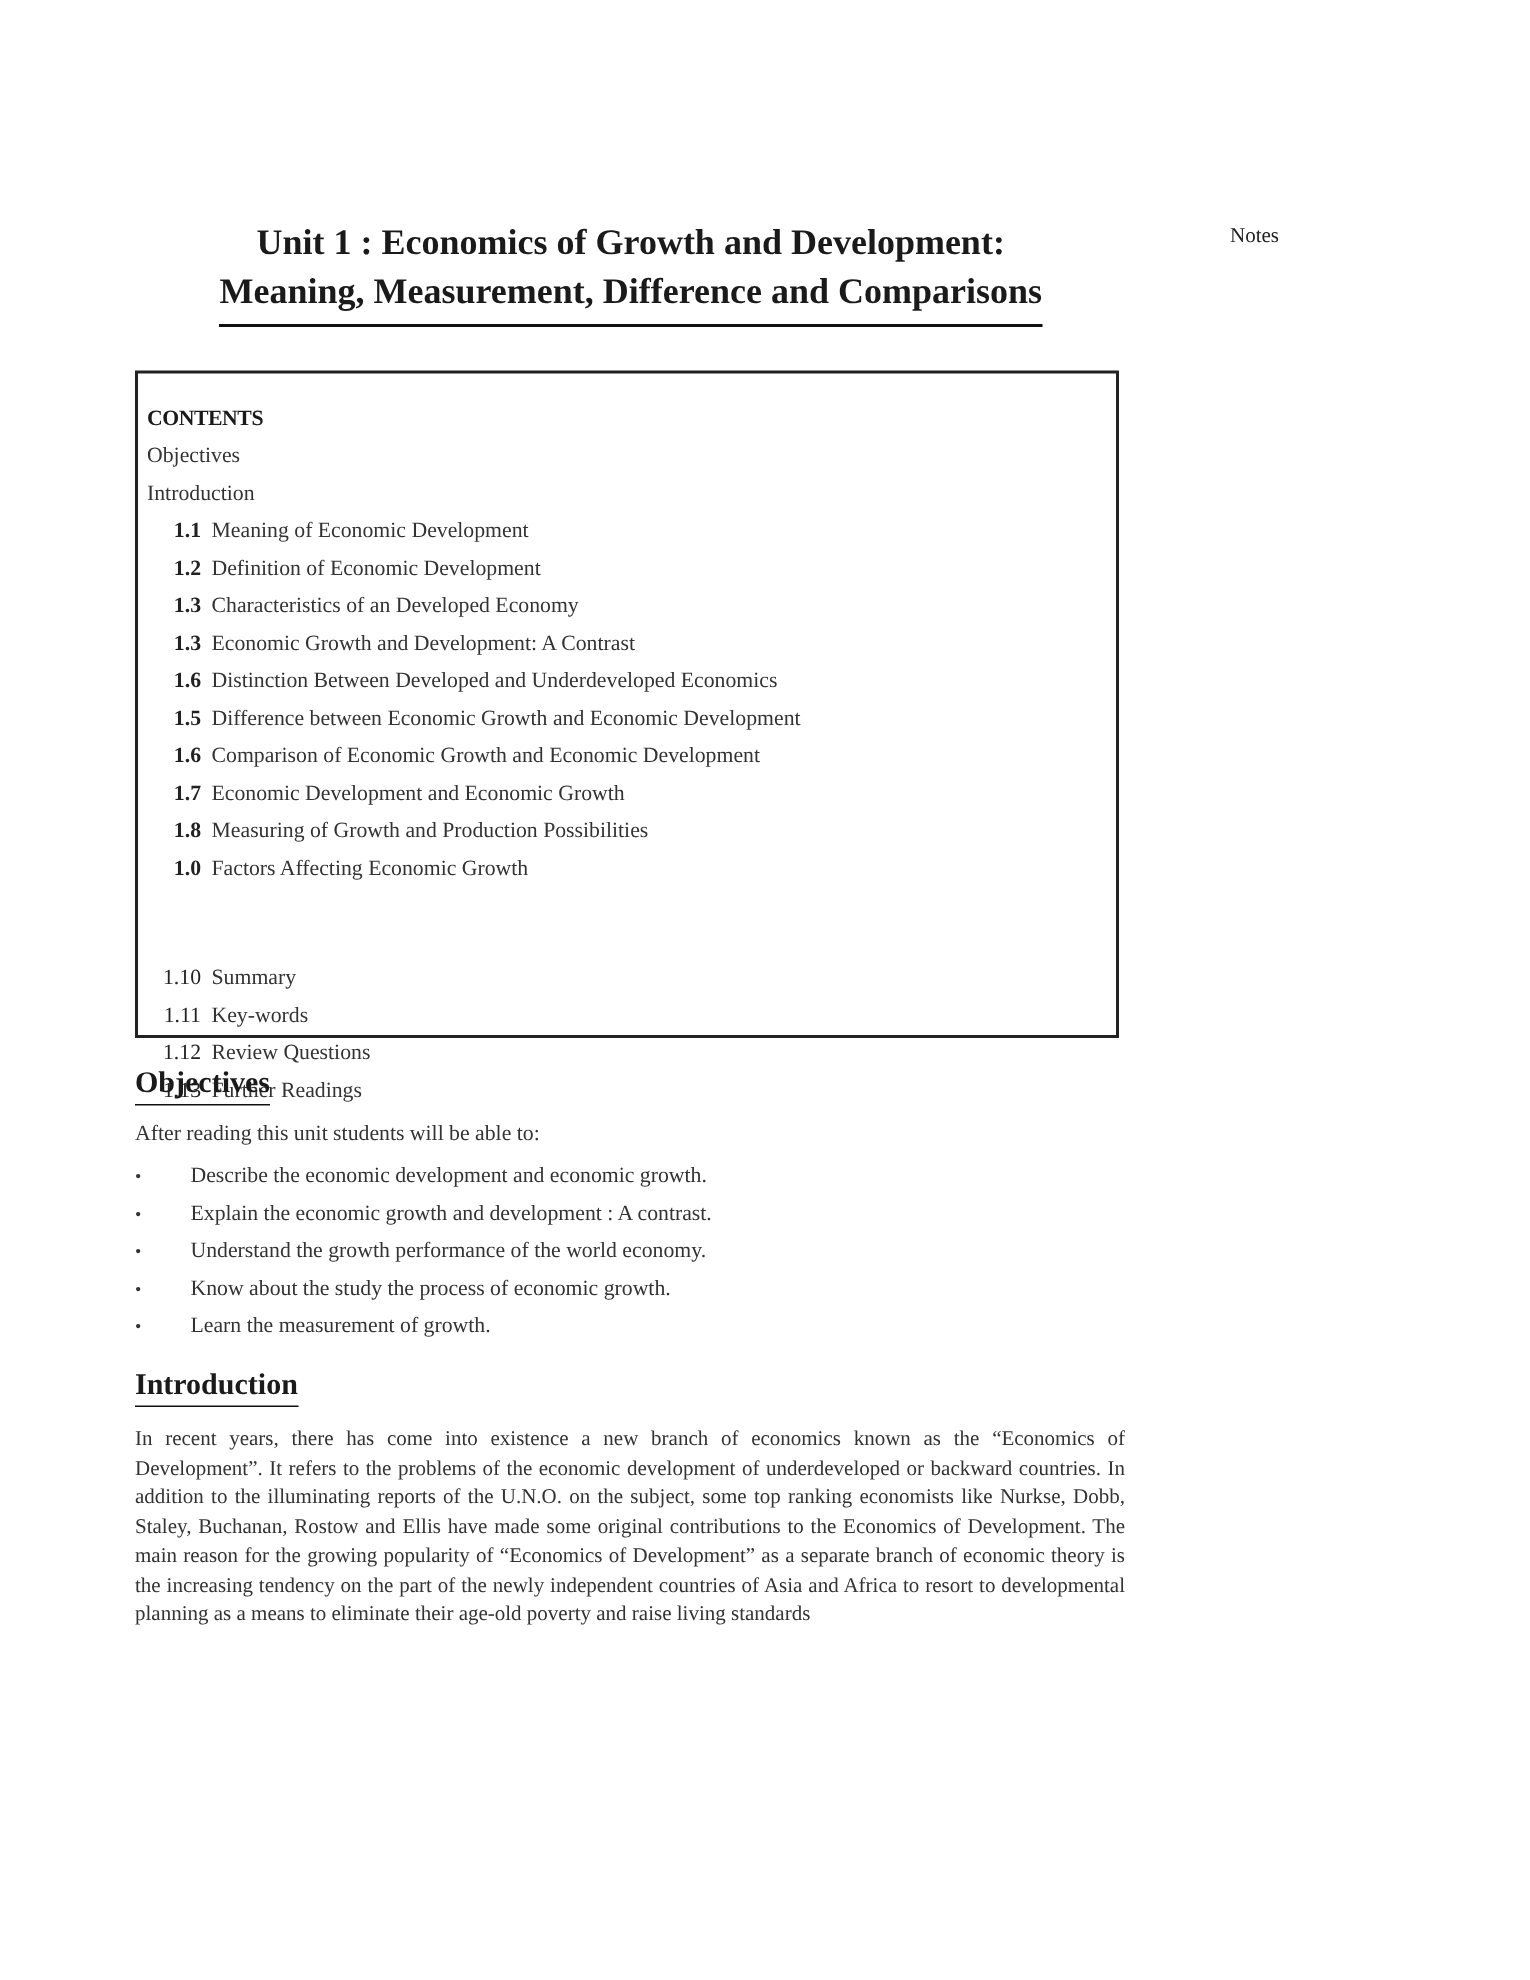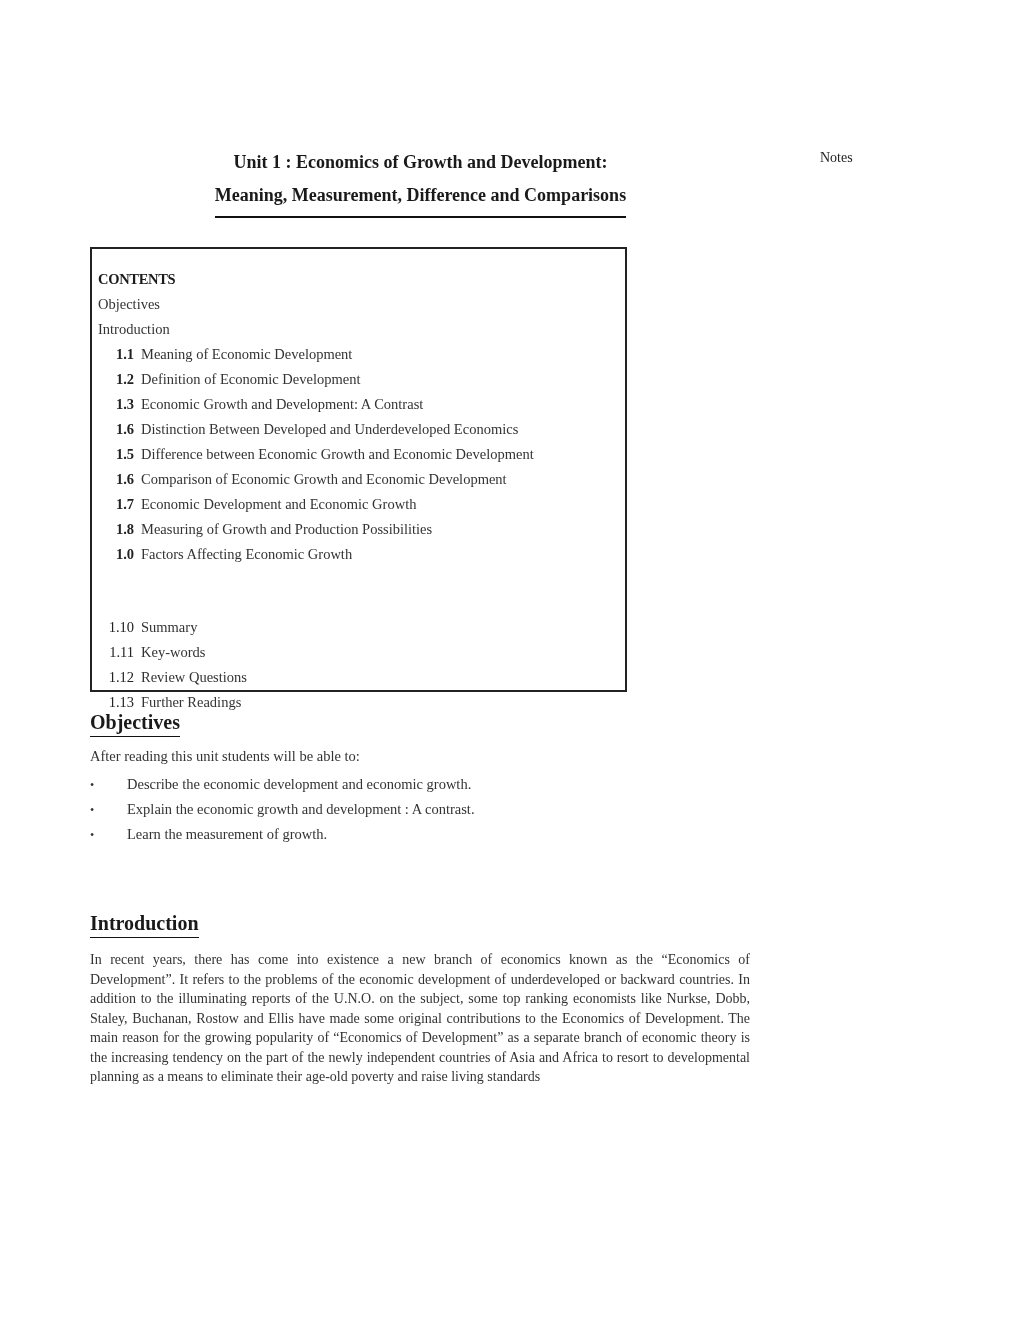--- a/index.html
+++ b/index.html
@@ -1,20 +1,20 @@
 <!DOCTYPE html>
 <html><head>
   <meta charset="utf-8">
   <style>
     html, body { margin: 0; padding: 0; background: #ffffff; }
     body { width: 1020px; height: 1320px; position: relative; overflow: hidden; color: #1a1a1a; font-family: "DejaVu Serif", "Liberation Serif", serif; }
     .notes { position: absolute; left: 820px; top: 150px; font-family: "Liberation Serif", serif; font-size: 14px; font-weight: normal; color: #222; }
     .title-wrap { position: absolute; left: 98px; top: 146px; width: 645px; text-align: center; }
-    .title { font-family: "Liberation Serif", serif; font-weight: bold; font-size: 18px; line-height: 33px; color: #1a1a1a; margin: 0; padding-bottom: 4px; border-bottom: 2px solid #111; display: inline-block; }
-    .contents-box { position: absolute; left: 90px; top: 247px; width: 537px; height: 445px; border: 2px solid #222; box-sizing: border-box; }
+    .title { font-family: "Liberation Serif", serif; font-weight: bold; font-size: 24px; line-height: 33px; color: #1a1a1a; margin: 0; padding-bottom: 4px; border-bottom: 2px solid #111; display: inline-block; }
+    .contents-box { position: absolute; left: 90px; top: 247px; width: 656px; height: 445px; border: 2px solid #222; box-sizing: border-box; }
     .contents-inner { padding: 18px 0 0 6px; font-family: "Liberation Serif", serif; font-size: 14.5px; color: #333; }
     .c-line { height: 25px; line-height: 25px; white-space: nowrap; }
     .c-head { font-weight: bold; color: #1a1a1a; letter-spacing: -0.3px; }
     .c-num { display: inline-block; width: 36px; text-align: right; margin-right: 7px; font-weight: bold; color: #222; }
     .c-num.light { font-weight: normal; margin-top: 48px; }
     .section-h { position: absolute; left: 90px; font-family: "Liberation Serif", serif; font-weight: bold; font-size: 20px; color: #1a1a1a; border-bottom: 1.5px solid #111; padding-bottom: 2px; line-height: 24px; }
     .obj-intro { position: absolute; left: 90px; top: 748px; font-family: "Liberation Serif", serif; font-size: 14.5px; color: #333; }
     .bullets { position: absolute; left: 90px; top: 772px; margin: 0; padding: 0; list-style: none; font-family: "Liberation Serif", serif; font-size: 14.5px; color: #333; }
     .bullets li { height: 25px; line-height: 25px; white-space: nowrap; }
     .bullet-dot { display: inline-block; width: 37px; font-size: 12px; }
@@ -33,36 +33,39 @@
 </div>
 
 <div class="contents-box">
   <div class="contents-inner">
     <div class="c-line c-head">CONTENTS</div>
     <div class="c-line">Objectives</div>
     <div class="c-line">Introduction</div>
 
     <div class="c-line"><span class="c-num">1.1</span><span>Meaning of Economic Development</span></div>
     <div class="c-line"><span class="c-num">1.2</span><span>Definition of Economic Development</span></div>
+    <div class="c-line"><span class="c-num">1.3</span><span>Characteristics of an Developed Economy</span></div>
     <div class="c-line"><span class="c-num">1.3</span><span>Economic Growth and Development: A Contrast</span></div>
     <div class="c-line"><span class="c-num">1.6</span><span>Distinction Between Developed and Underdeveloped Economics</span></div>
     <div class="c-line"><span class="c-num">1.5</span><span>Difference between Economic Growth and Economic Development</span></div>
     <div class="c-line"><span class="c-num">1.6</span><span>Comparison of Economic Growth and Economic Development</span></div>
     <div class="c-line"><span class="c-num">1.7</span><span>Economic Development and Economic Growth</span></div>
     <div class="c-line"><span class="c-num">1.8</span><span>Measuring of Growth and Production Possibilities</span></div>
     <div class="c-line"><span class="c-num">1.0</span><span>Factors Affecting Economic Growth</span></div>
     <div class="c-line"><span class="c-num light">1.10</span><span>Summary</span></div>
     <div class="c-line"><span class="c-num light">1.11</span><span>Key-words</span></div>
     <div class="c-line"><span class="c-num light">1.12</span><span>Review Questions</span></div>
     <div class="c-line"><span class="c-num light">1.13</span><span>Further Readings</span></div>
   </div>
 </div>
 
 <h2 class="section-h" style="top:710px; margin:0;">Objectives</h2>
 <div class="obj-intro">After reading this unit students will be able to:</div>
 <ul class="bullets">
   <li><span class="bullet-dot">•</span><span>Describe the economic development and economic growth.</span></li>
   <li><span class="bullet-dot">•</span><span>Explain the economic growth and development : A contrast.</span></li>
+  <li><span class="bullet-dot">•</span><span>Understand the growth performance of the world economy.</span></li>
+  <li><span class="bullet-dot">•</span><span>Know about the study the process of economic growth.</span></li>
   <li><span class="bullet-dot">•</span><span>Learn the measurement of growth.</span></li>
 </ul>
 
 <h2 class="section-h" style="top:911px; margin:0;">Introduction</h2>
 <p class="intro-para">In recent years, there has come into existence a new branch of economics known as the “Economics of  Development”. It refers to the problems of the economic development of underdeveloped or backward countries. In addition to the illuminating reports of the U.N.O. on the subject, some top ranking economists like Nurkse, Dobb, Staley, Buchanan, Rostow and Ellis have made some original contributions to the Economics of Development. The main reason for the growing popularity of “Economics of Development” as a separate branch of economic theory is the increasing tendency on the part of the newly independent countries of Asia and Africa to resort to developmental planning as a means to eliminate their age-old poverty and raise living standards</p>
 
 </body></html>

